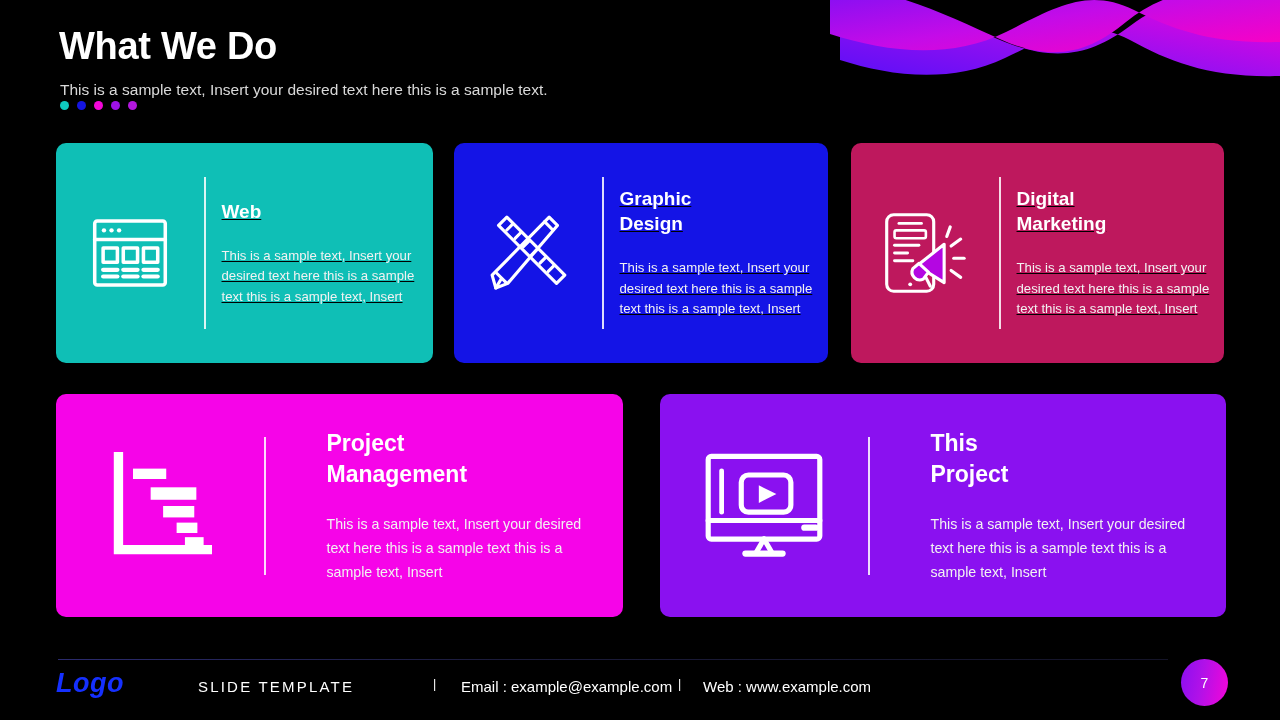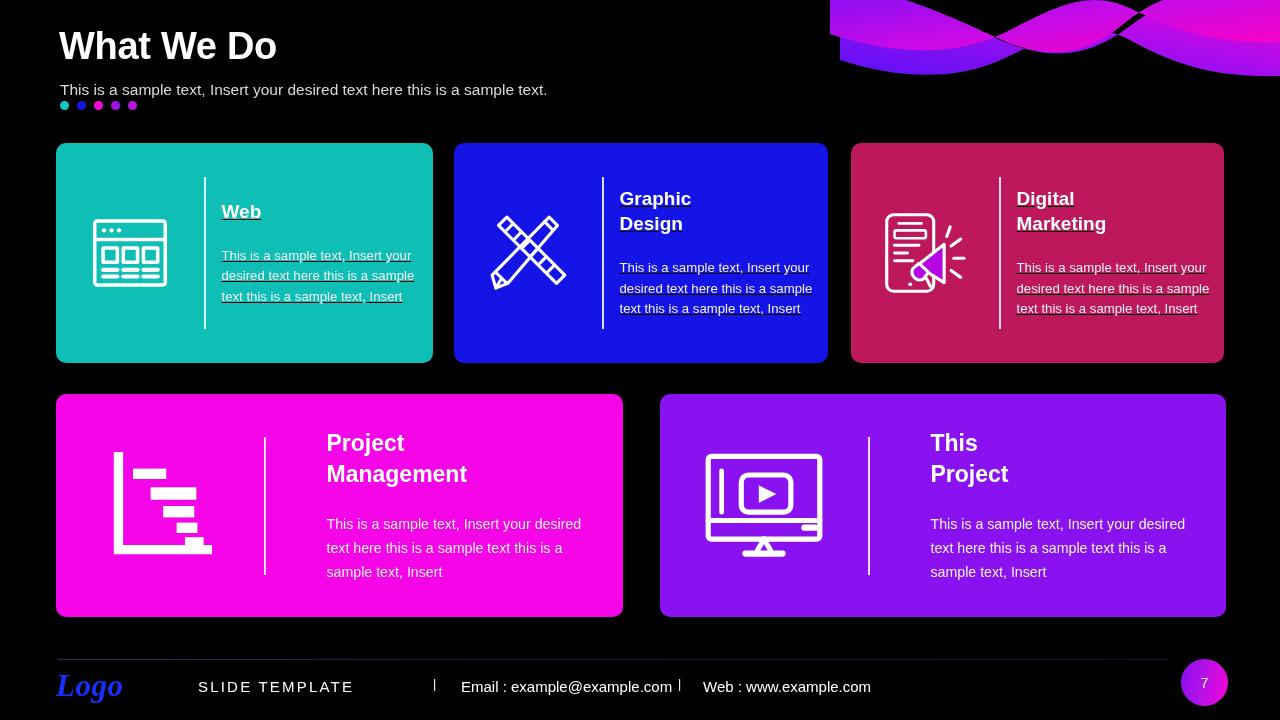--- a/index.html
+++ b/index.html
@@ -62,22 +62,22 @@
   .row-bot .card-title { font-size:23px; line-height:31px; }
   .row-bot .card-body  { font-size:14.2px; line-height:24px; margin-top:22px; }
 
   
   .footer-rule {
     position:absolute; left:58px; top:659px; width:1110px; height:1px;
     background:linear-gradient(90deg,#2b2b6e,#1b1b3a 40%,#141428);
   }
   .logo {
     position:absolute; left:56px; top:668px;
-    font-size:31px; font-weight:bold; font-style:italic;
-    color:#1530FF; letter-spacing:0.5px;font-family:Liberation Serif, serif;
+    font-size:27px; font-weight:bold; font-style:italic;
+    color:#1530FF; letter-spacing:0.5px;
   }
   .foot-item { position:absolute; top:678px; color:#ffffff; font-size:15px; white-space:nowrap; }
   .foot-sep  { position:absolute; top:677px; color:#ffffff; font-size:12.5px; }
   .f-slide { left:198px; letter-spacing:2.2px; }
   .f-sep1  { left:433px; }
   .f-email { left:461px; }
   .f-sep2  { left:678px; }
   .f-web   { left:703px; }
 
   .page-badge {

